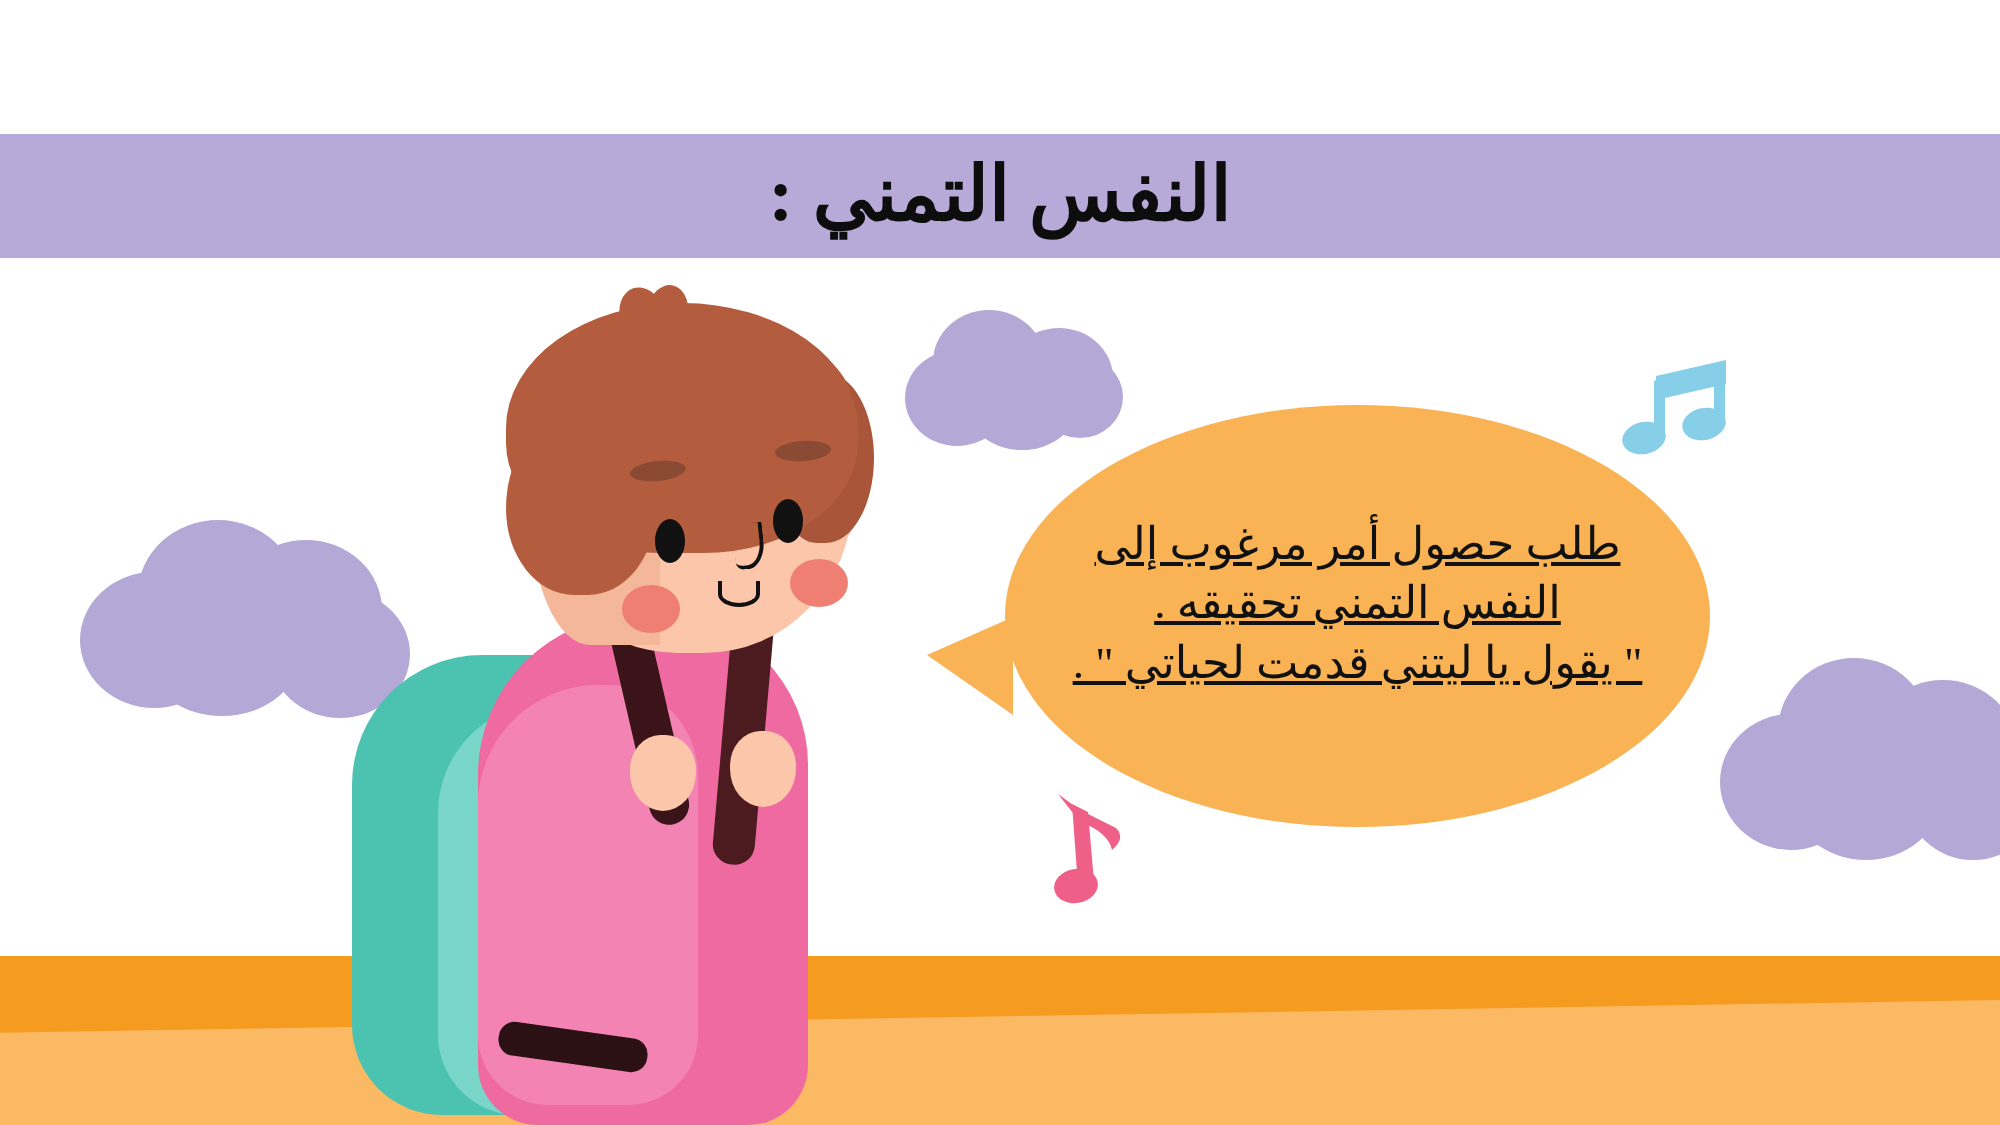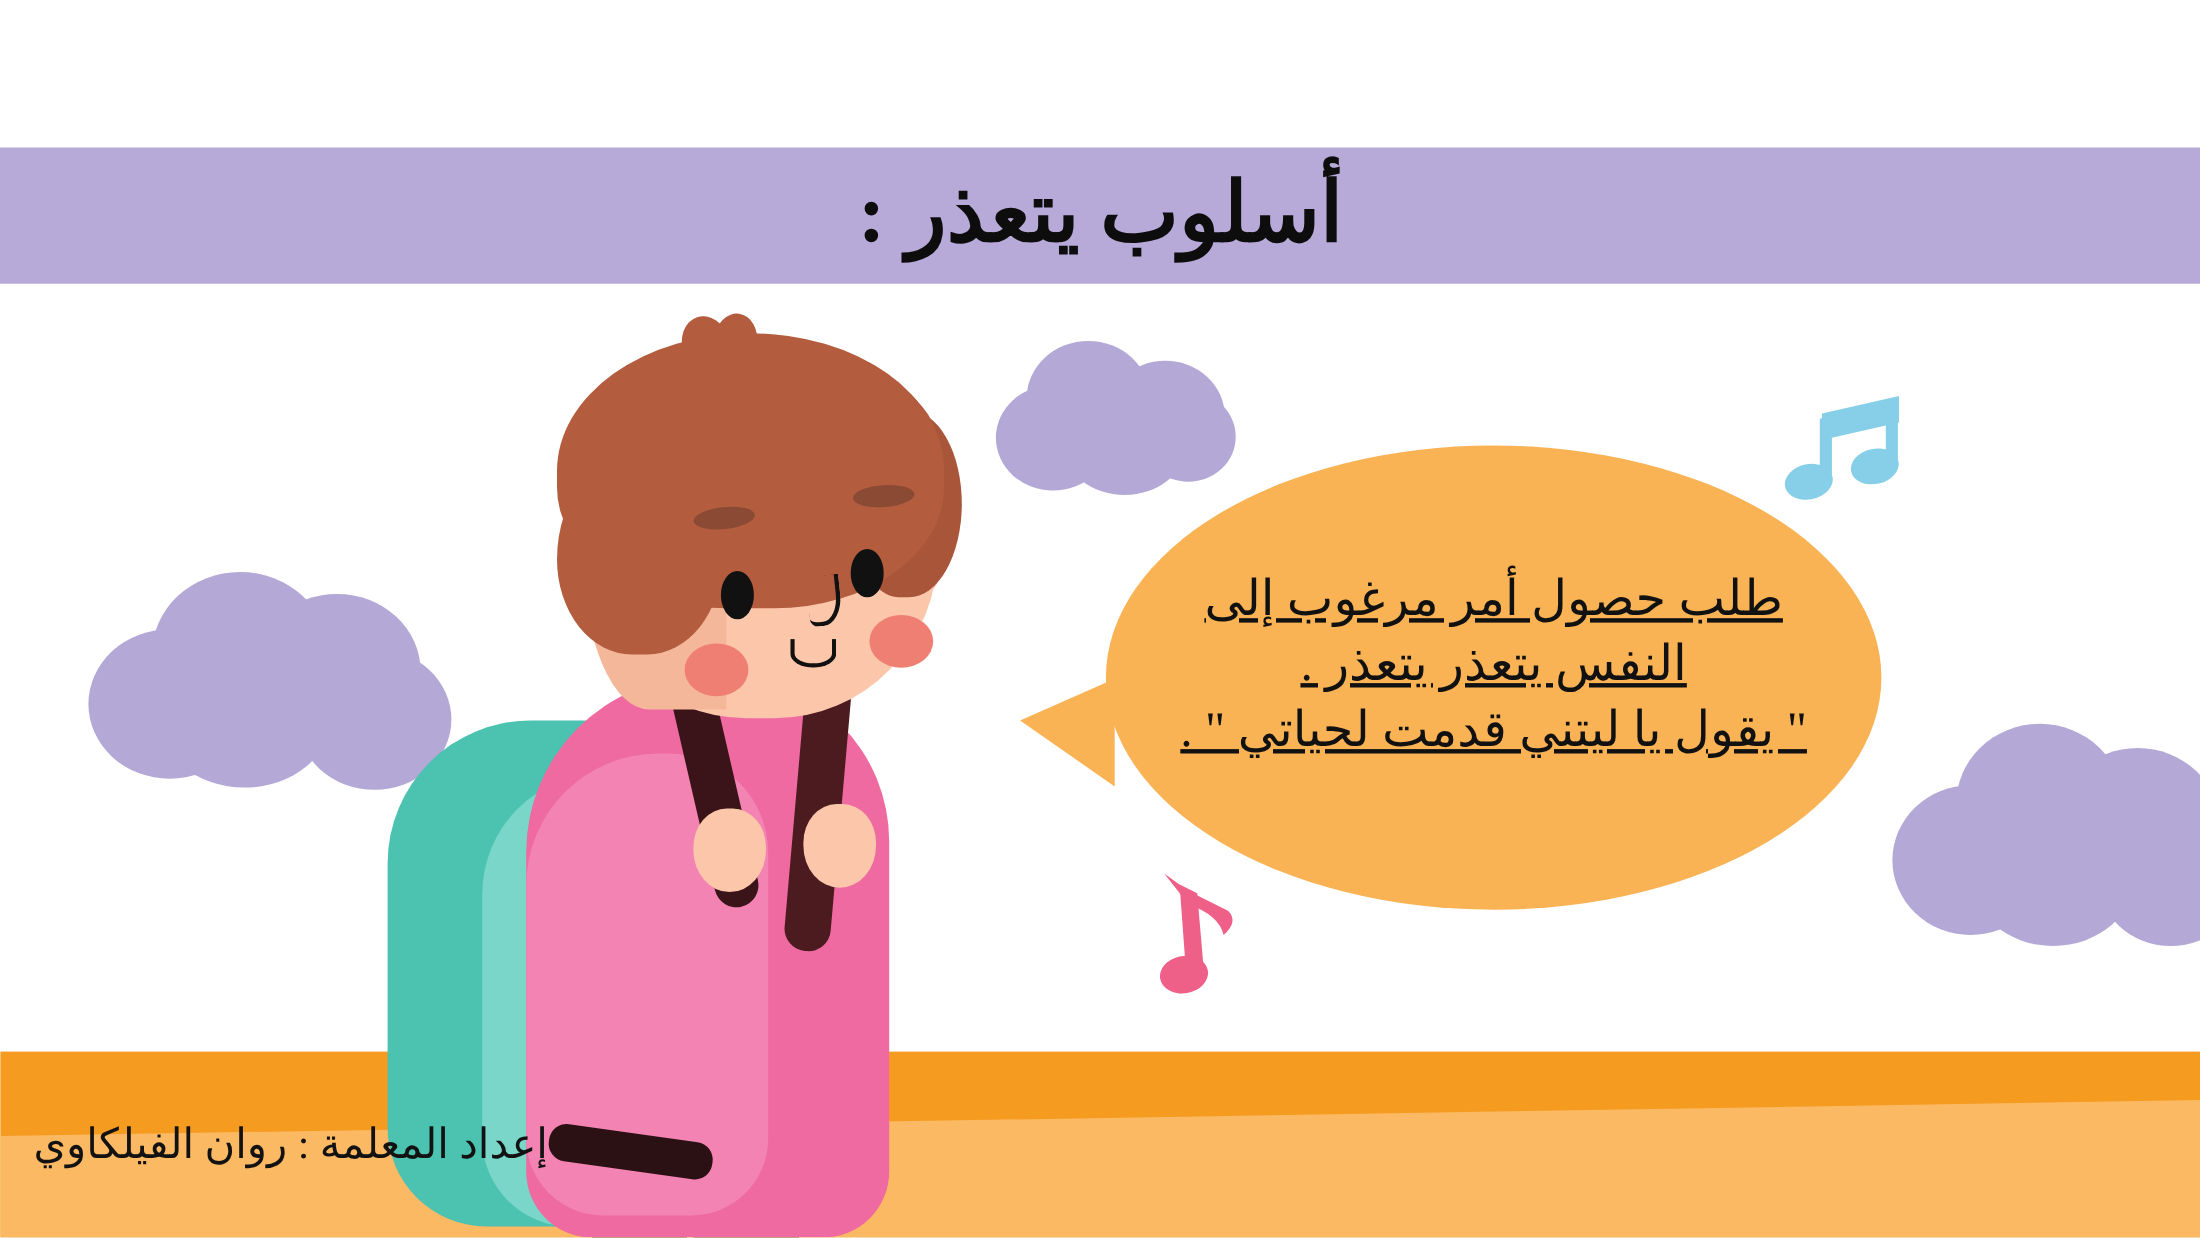--- a/index.html
+++ b/index.html
@@ -391,24 +391,23 @@
     <div class="ch eye" id="eye-r"></div>
     <div class="ch nose"></div>
     <div class="ch mouth"></div>
   </div>
 
   <div class="bubble">
     <div class="bubble-tail"></div>
     <div class="bubble-body"></div>
     <div class="bubble-text">
       <p>طلب حصول أمر مرغوب إلى</p>
-      <p>النفس يتعذر يتعذر .</p>
+      <p>النفس التمني تحقيقه .</p>
       <p>" يقول يا ليتني قدمت لحياتي " .</p>
     </div>
   </div>
 
   <div class="title-band">
-    <div class="title-text">أسلوب يتعذر :</div>
-  </div>
-
-  <div class="credit">إعداد المعلمة : روان الفيلكاوي</div>
+    <div class="title-text">النفس التمني :</div>
+  </div>
+
 
 </div>
 
 </body></html>

